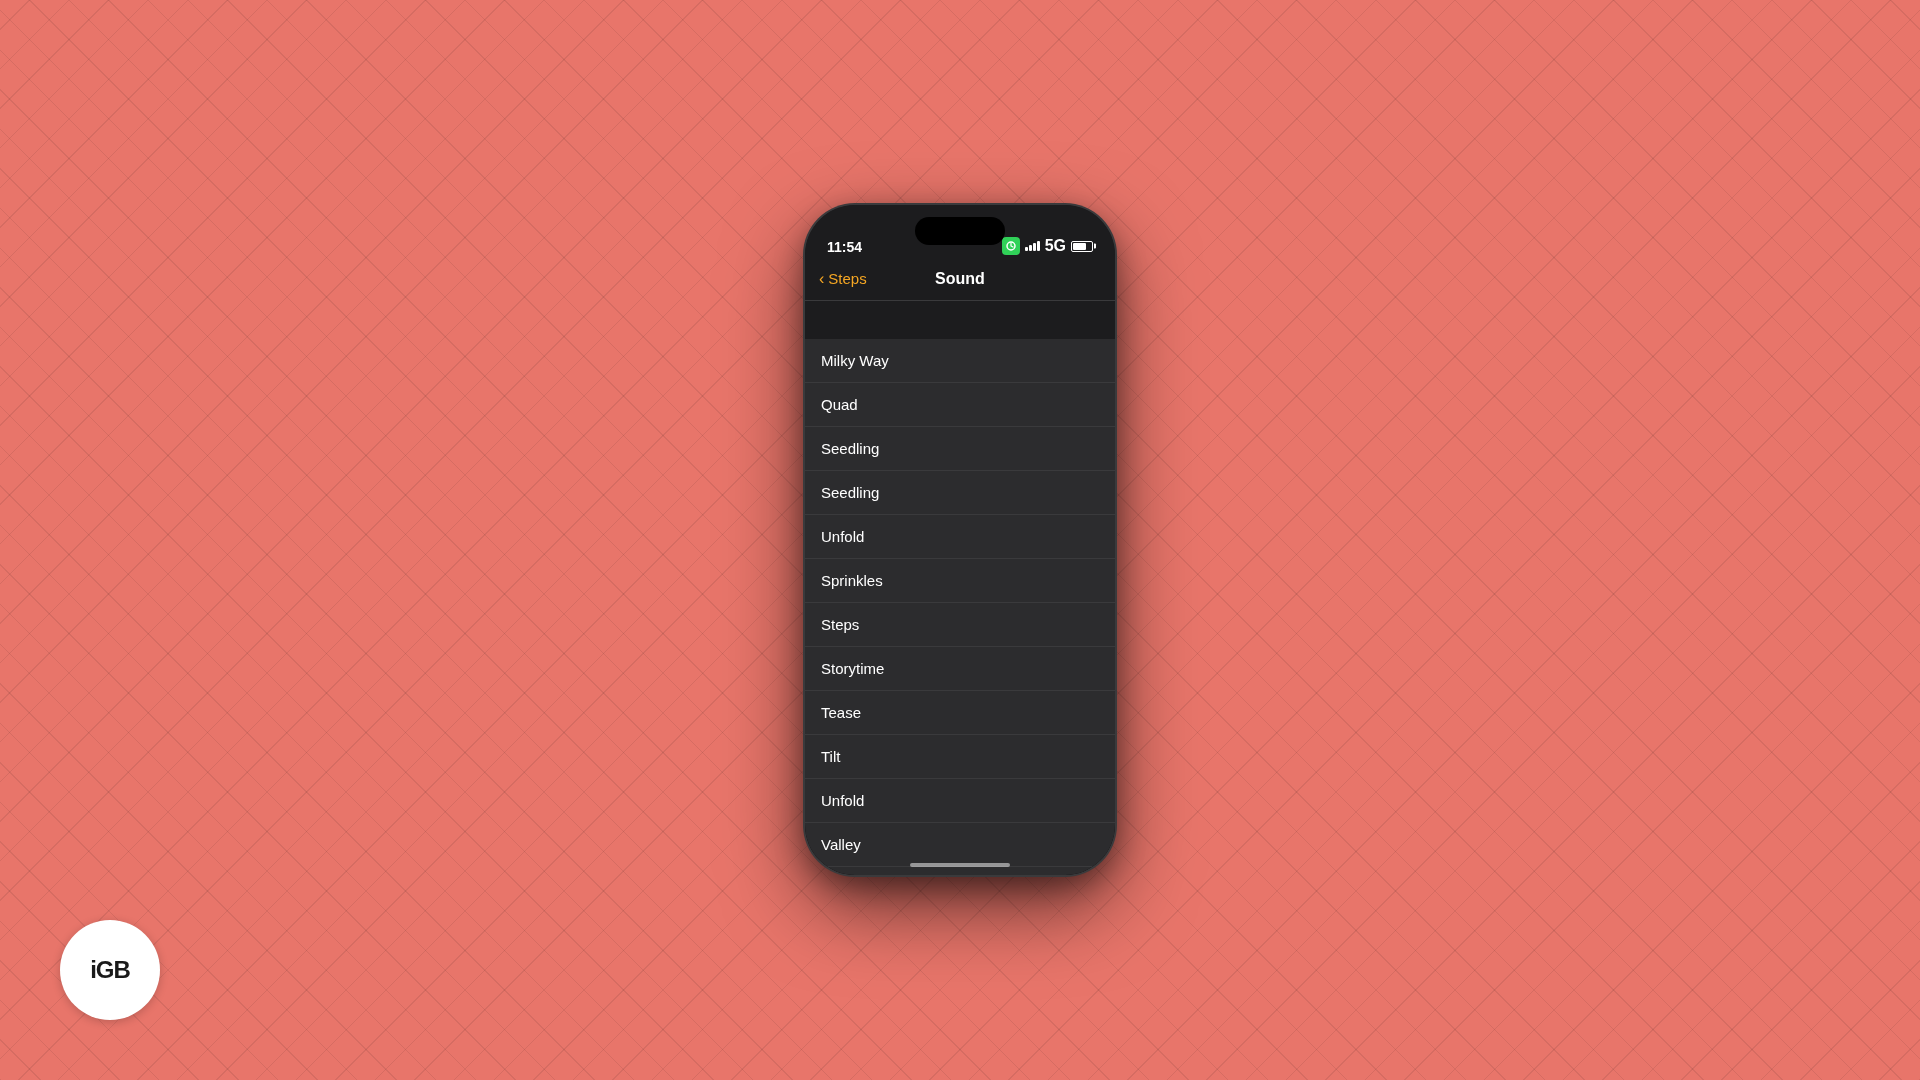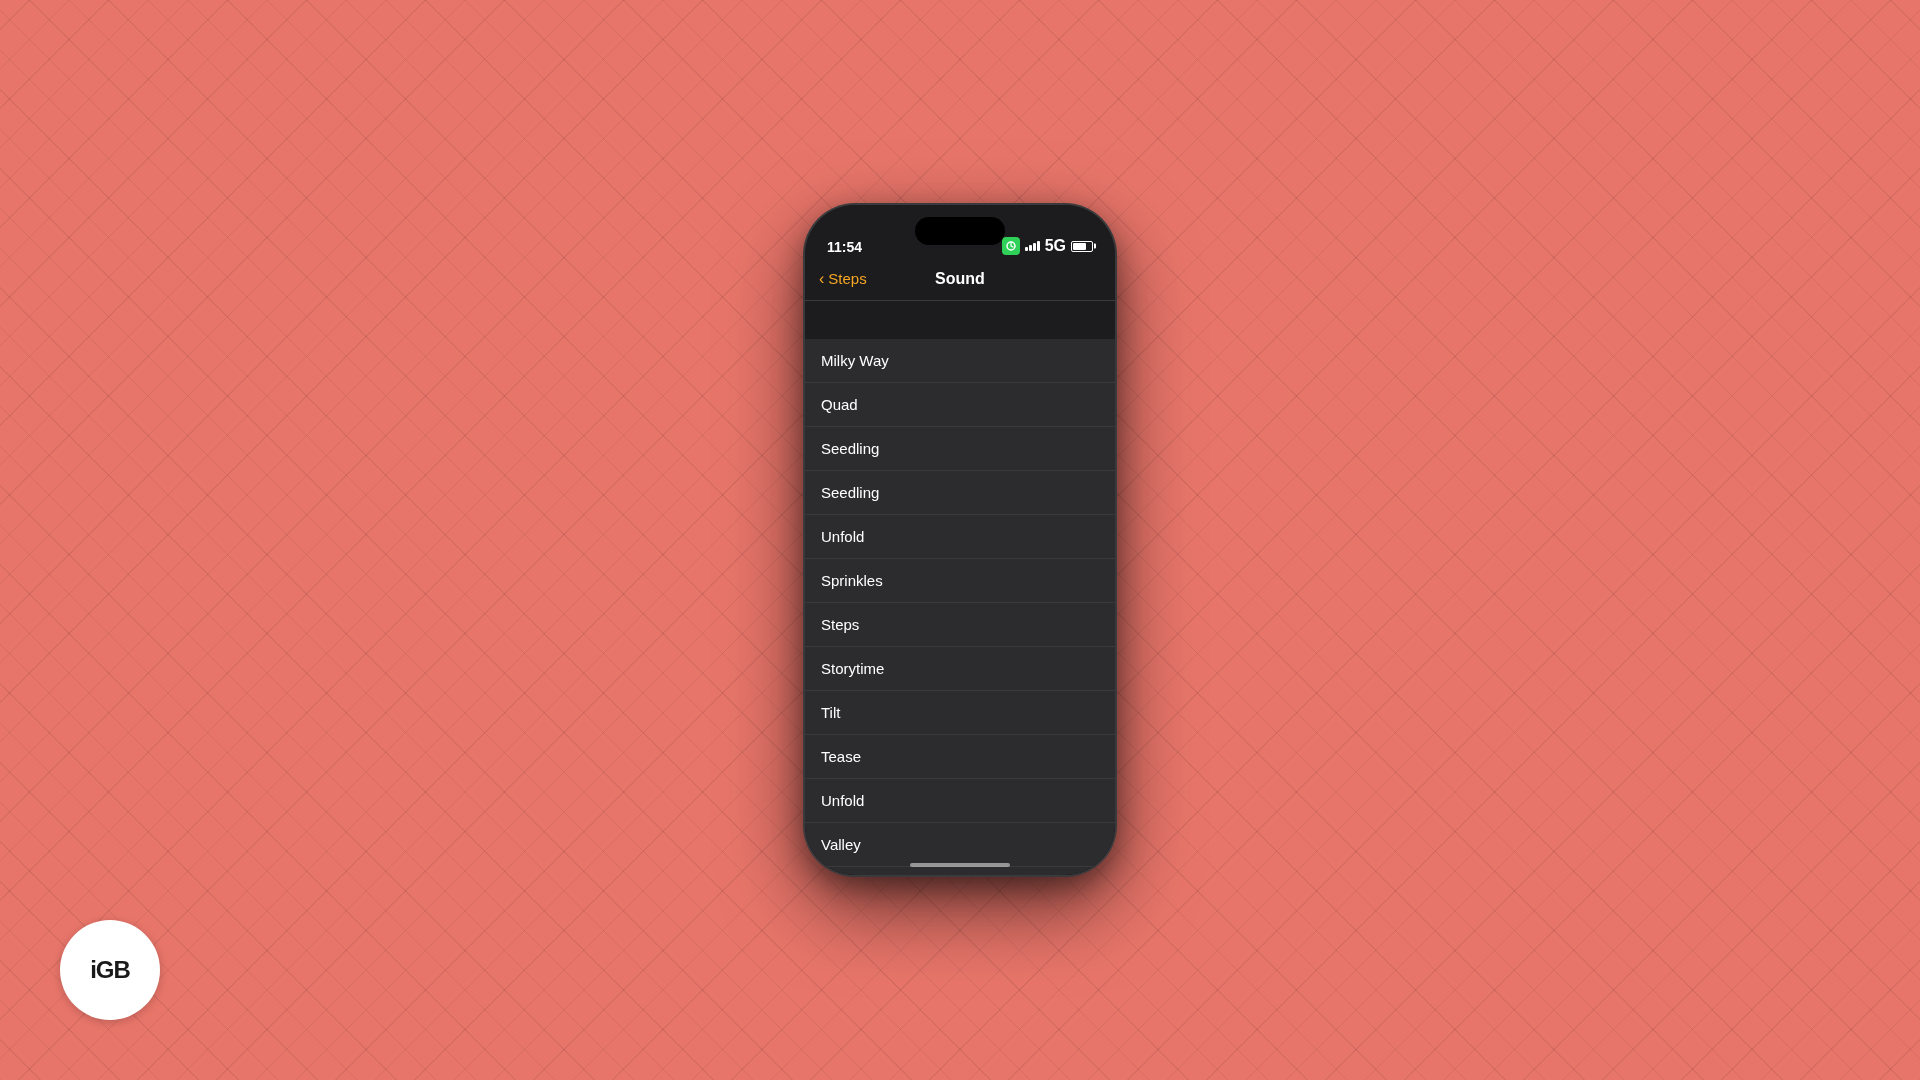--- a/index.html
+++ b/index.html
@@ -347,24 +347,24 @@
           <div class="list-item">
             <span class="list-item-text">Sprinkles</span>
           </div>
           <div class="list-item">
             <span class="list-item-text">Steps</span>
           </div>
           <div class="list-item">
             <span class="list-item-text">Storytime</span>
           </div>
           <div class="list-item">
+            <span class="list-item-text">Tease</span>
+          </div>
+          <div class="list-item">
             <span class="list-item-text">Tilt</span>
-          </div>
-          <div class="list-item">
-            <span class="list-item-text">Tease</span>
           </div>
           <div class="list-item">
             <span class="list-item-text">Unfold</span>
           </div>
           <div class="list-item">
             <span class="list-item-text">Valley</span>
           </div>
           <div class="list-item">
             
             

